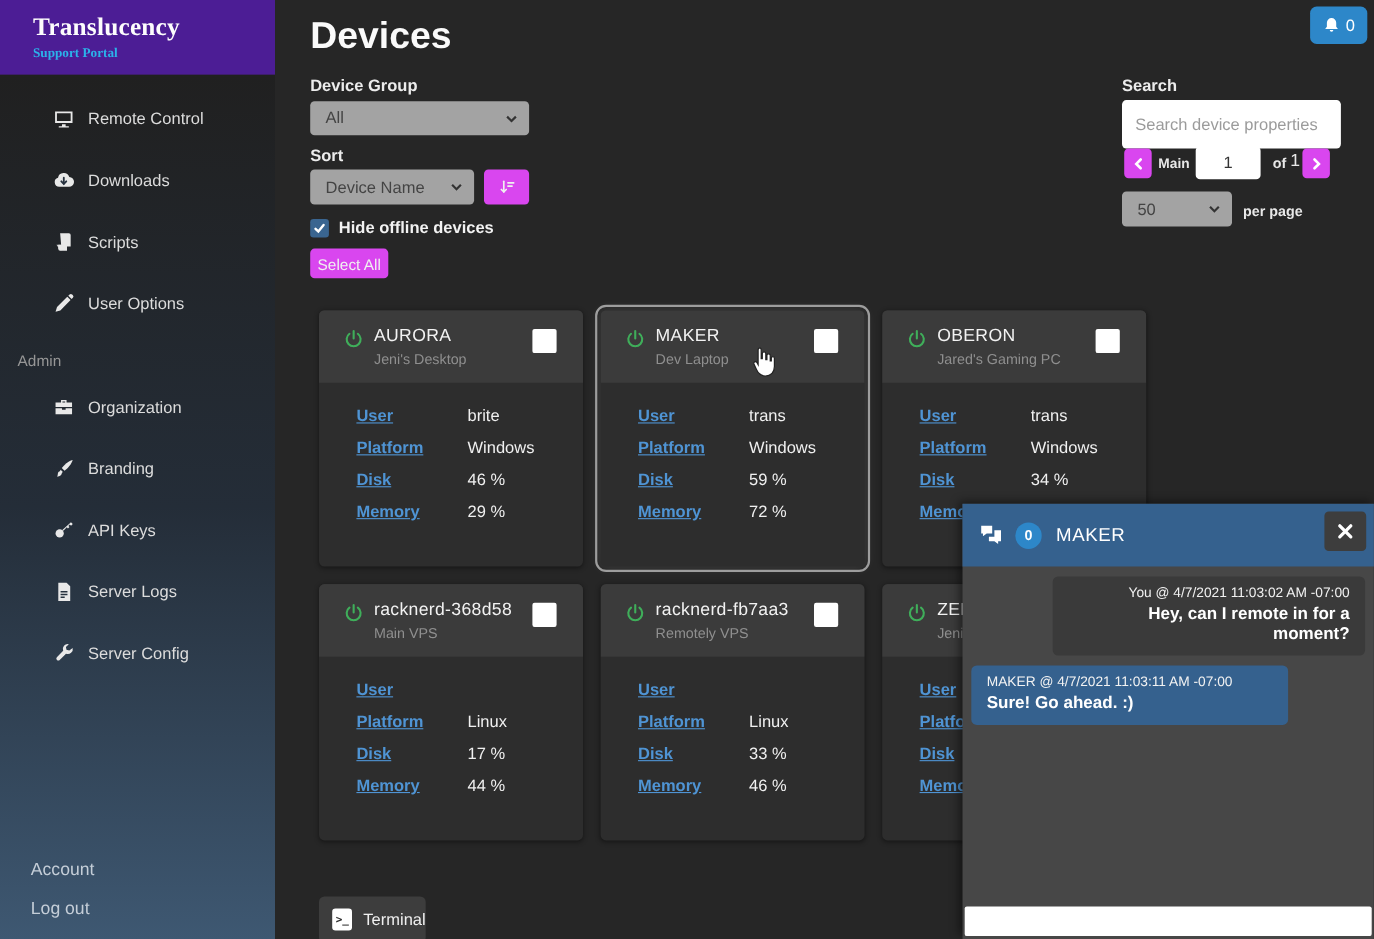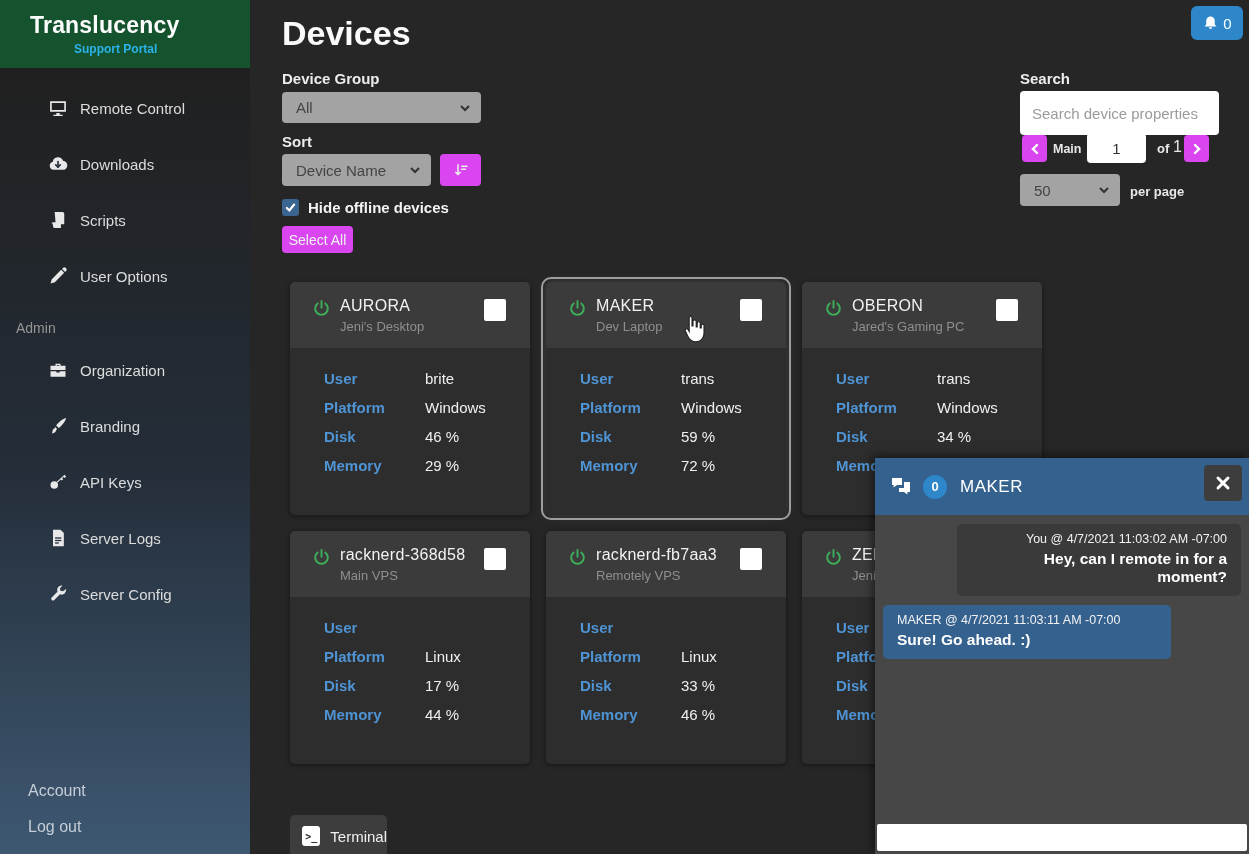--- a/index.html
+++ b/index.html
@@ -7,23 +7,23 @@
   body {
     position:relative;
     background:#262626;
     font-family:"Liberation Sans", sans-serif;
     color:#f0f0f0;
   }
   svg { display:block; }
 
   
   .sidebar { position:absolute; left:0; top:0; width:250px; height:854px; z-index:5; }
-  .brand { height:68px; background:#14532d; padding:12px 0 0 30px; }
+  .brand { height:68px; background:#4c1d95; padding:12px 0 0 30px;font-family:Liberation Serif, serif; }
   .brand-title { font-size:23px; font-weight:bold; color:#fdfdfd; letter-spacing:.2px; }
-  .brand-sub { font-size:12px; color:#2bb3ea; margin-top:3px; font-weight:bold;margin-left:44px; }
+  .brand-sub { font-size:12px; color:#2bb3ea; margin-top:3px; font-weight:bold; }
   .nav {
     height:786px;
     background:linear-gradient(180deg,#202020 0%, #232b35 45%, #324burn 0%, #3e5872 100%);
     background:linear-gradient(180deg,#202020 0%, #242d38 50%, #3e5872 100%);
     position:relative;
     padding-top:20px;
   }
   .nav-item {
     display:flex; align-items:center;
     height:40px; margin:0 16px 16px 16px;
@@ -82,21 +82,21 @@
     box-shadow:0 1px 5px rgba(0,0,0,.45); cursor:pointer; position:relative;
   }
   .card.highlight { outline:2px solid #9d9d9d; outline-offset:3px; box-shadow:0 0 12px rgba(255,255,255,.12); }
   .card-head { height:66px; background:#3b3b3b; position:relative; }
   .card-head .pwr { position:absolute; left:22px; top:17px; width:19px; height:19px; color:#3fae5a; }
   .card-name { position:absolute; left:50px; top:15px; font-size:16px; color:#f2f2f2; letter-spacing:.3px; }
   .card-sub { position:absolute; left:50px; top:37px; font-size:13px; color:#8f8f8f; }
   .card-check { position:absolute; right:24px; top:17px; width:22px; height:22px; background:#ffffff; border-radius:2px; cursor:pointer; }
   .card-body { padding:23px 0 0 34px; }
   .card-row { display:flex; height:16px; margin-bottom:13px; font-size:15px; line-height:16px; }
-  .card-row .lbl { width:101px; color:#4f94d4; font-weight:bold; }
+  .card-row .lbl { width:101px; color:#4f94d4; font-weight:bold;text-decoration:underline; }
   .card-row .val { color:#f0f0f0; }
 
   
   .terminal-btn {
     position:absolute; left:290px; top:815px; width:97px; height:42px;
     background:#3d3d3d; border-radius:5px; display:flex; align-items:center; padding-left:12px; gap:10px; cursor:pointer;
   }
   .term-ico {
     width:20px; height:20px; background:#fff; border-radius:3px; color:#2d2d2d;
     font-family:"DejaVu Sans Mono",monospace; font-size:10px; font-weight:bold;

